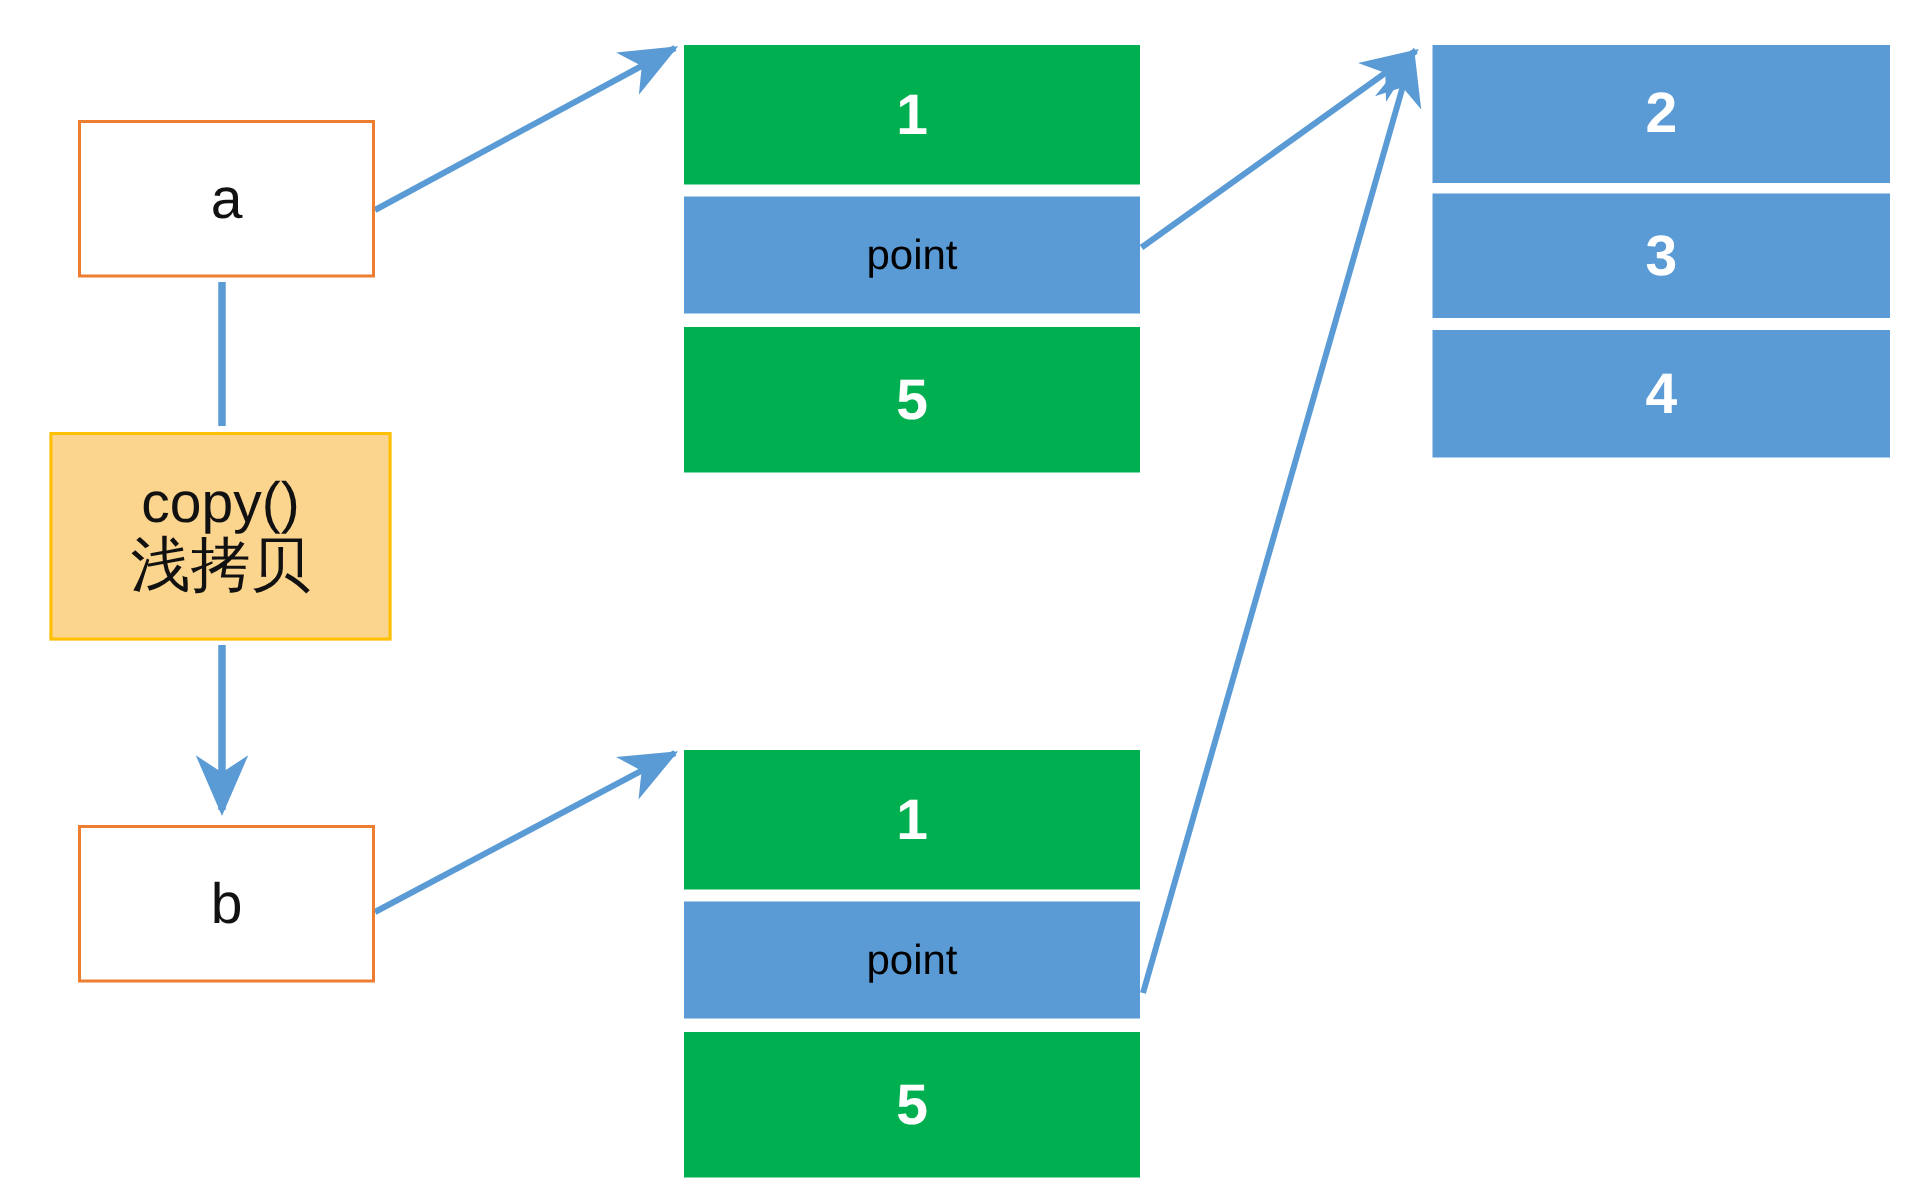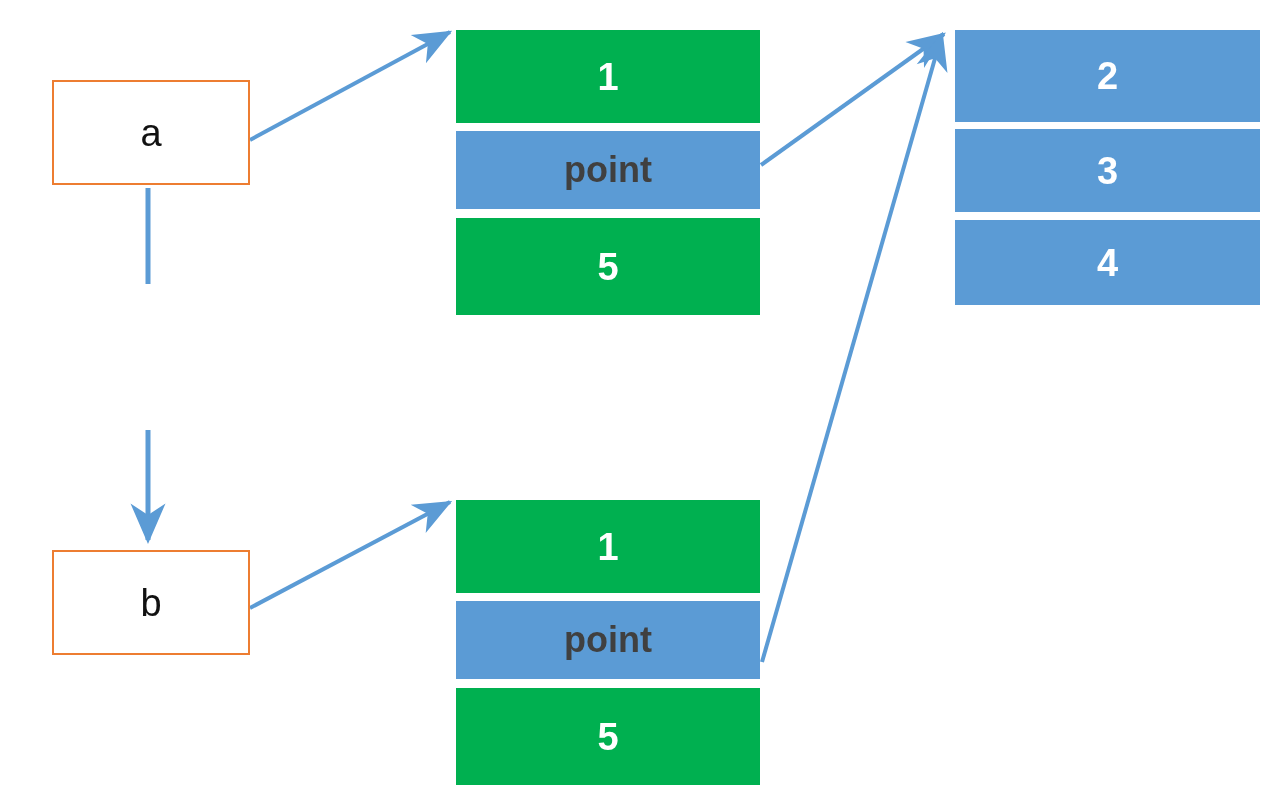--- a/index.html
+++ b/index.html
@@ -70,21 +70,21 @@
     box-sizing: border-box;
     display: flex;
     align-items: center;
     justify-content: center;
     font-size: 38px;
     font-weight: bold;
     line-height: 1;
   }
   .cell.green { background: #00B050; color: #ffffff; }
   .cell.blue  { background: #5B9BD5; color: #ffffff; }
-  .cell.blue.label { color: #404040; font-weight: 700; font-size: 36px; }
+  .cell.blue.label { color: #000000; font-weight: 400; font-size: 28px; }
 
   
   #list-a { left: 456px; top: 30px; width: 304px; height: 285px; }
   #list-a .c0 { left: 0; top: 0;    width: 304px; height: 93px; }
   #list-a .c1 { left: 0; top: 101px; width: 304px; height: 78px; }
   #list-a .c2 { left: 0; top: 188px; width: 304px; height: 97px; }
 
   
   #list-b { left: 456px; top: 500px; width: 304px; height: 285px; }
   #list-b .c0 { left: 0; top: 0;    width: 304px; height: 93px; }
@@ -126,20 +126,24 @@
   </svg>
 
   <div class="var-box" id="var-a">
     <span>a</span>
   </div>
 
   <div class="var-box" id="var-b">
     <span>b</span>
   </div>
 
+  <div id="copy-box">
+    <span class="line1">copy()</span>
+    <span class="line2">浅拷贝</span>
+  </div>
 
   <div class="stack" id="list-a">
     <div class="cell green c0">
       <span>1</span>
     </div>
     <div class="cell blue label c1">
       <span>point</span>
     </div>
     <div class="cell green c2">
       <span>5</span>

